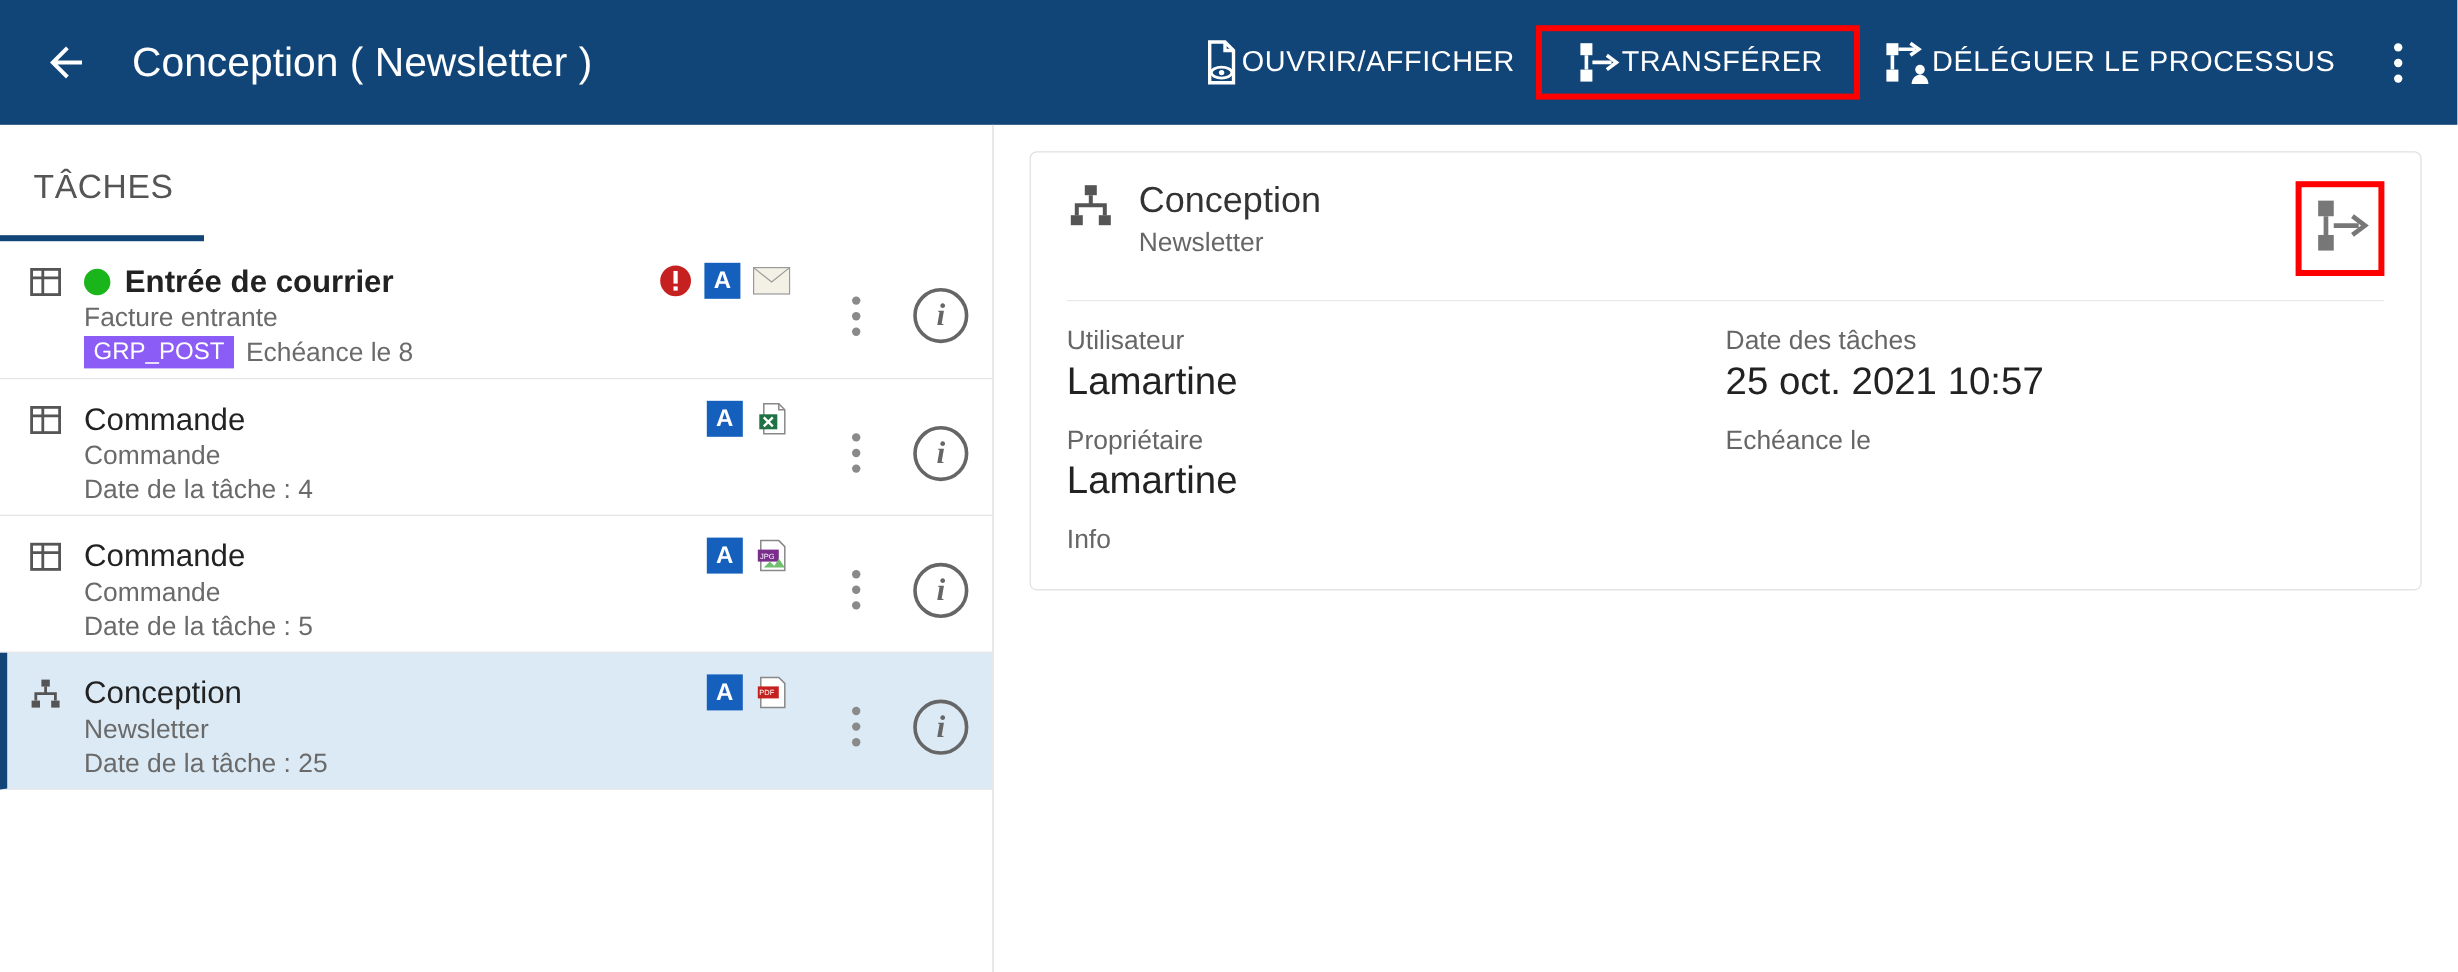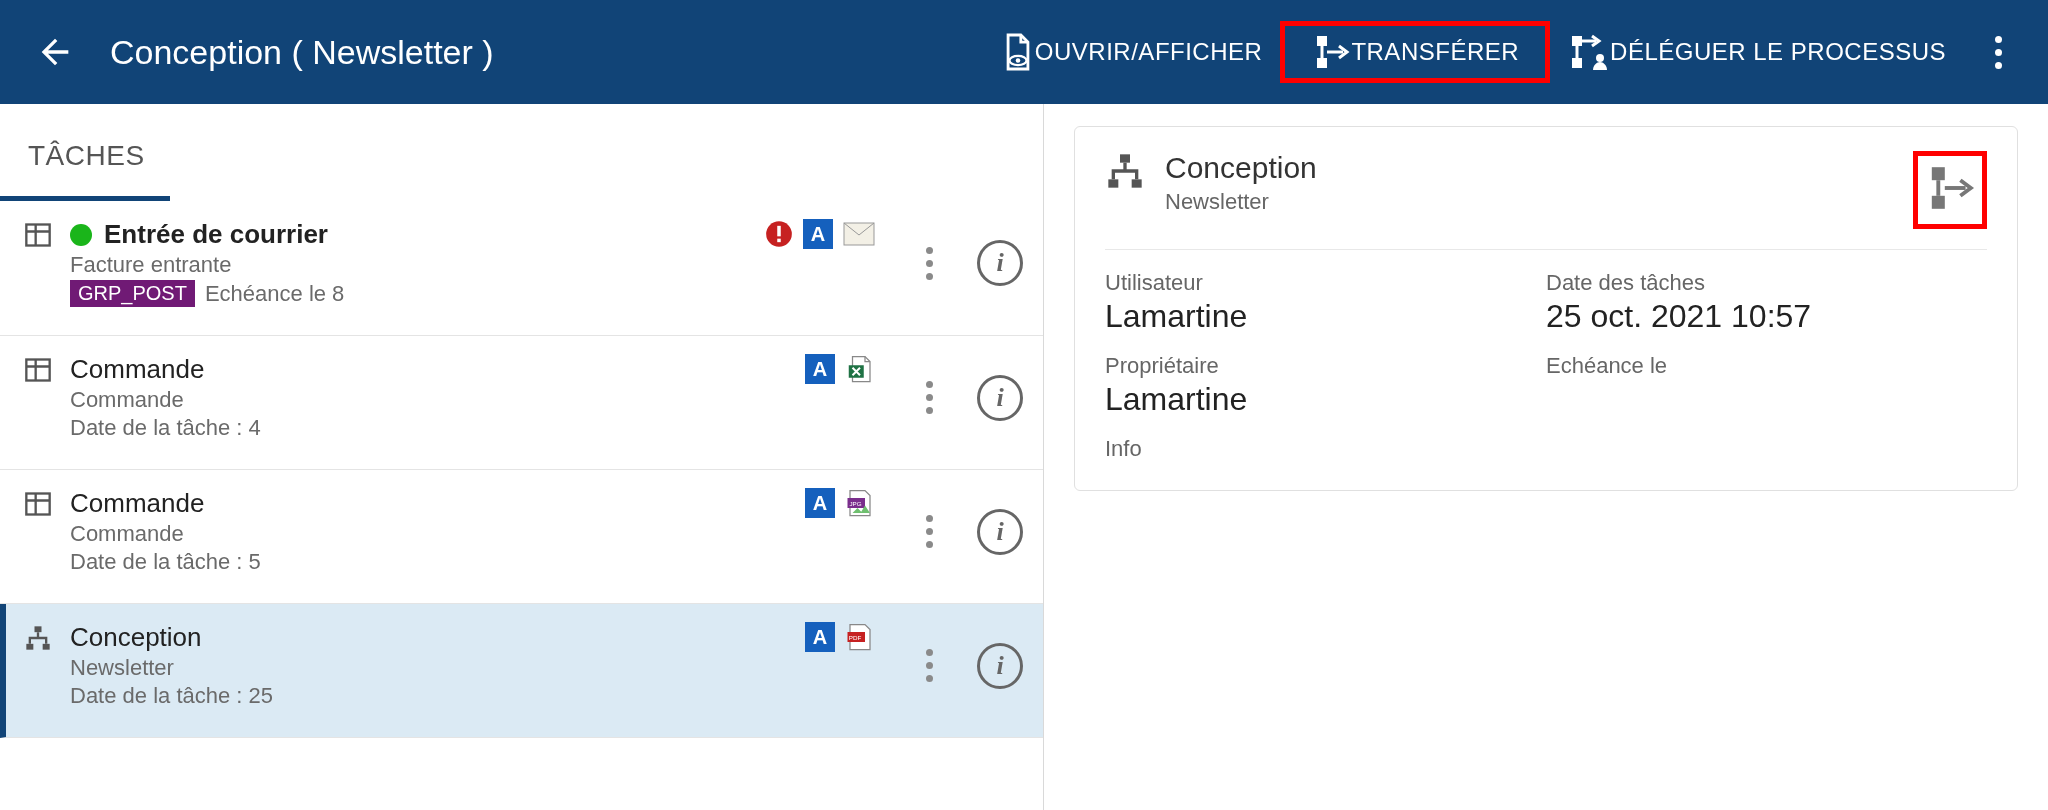--- a/index.html
+++ b/index.html
@@ -56,21 +56,21 @@
     cursor: pointer;
     margin-left: 14px;
   }
   .kebab span { width: 7px; height: 7px; background: #fff; border-radius: 50%; }
 
   .main {
     display: flex;
     height: calc(100% - 104px);
   }
   .left-panel {
-    width: 1044px;
+    width: 828px;
     border-right: 1px solid #d9d9d9;
     display: flex;
     flex-direction: column;
   }
   .tasks-heading {
     font-size: 28px;
     color: #555;
     padding: 36px 28px 24px 28px;
     letter-spacing: .5px;
   }
@@ -78,21 +78,21 @@
     height: 5px;
     width: 170px;
     background: #114477;
     margin-left: 0;
   }
   .task-list { flex:1; overflow:hidden; }
   .task-item {
     display: flex;
     align-items: flex-start;
     border-bottom: 1px solid #e4e4e4;
-    padding: 18px 20px 28px 24px;
+    padding: 18px 20px 8px 24px;
     position: relative;
   }
   .task-item.selected {
     background: #dbeaf4;
     border-left: 6px solid #114477;
     padding-left: 18px;
   }
   .task-type-icon {
     width: 28px; height: 28px;
     margin-right: 18px;
@@ -117,21 +117,21 @@
   }
   .task-meta {
     font-size: 22px;
     color: #6a6a6a;
     margin-top: 2px;
     display:flex;
     align-items:center;
     gap:10px;
   }
   .grp-tag {
-    background: #701a75;
+    background: #8b5cf6;
     color: #fff;
     padding: 2px 8px;
     font-size: 20px;
   }
   .task-icons {
     display: flex;
     align-items: center;
     gap: 10px;
     margin-left: 10px;
   }

